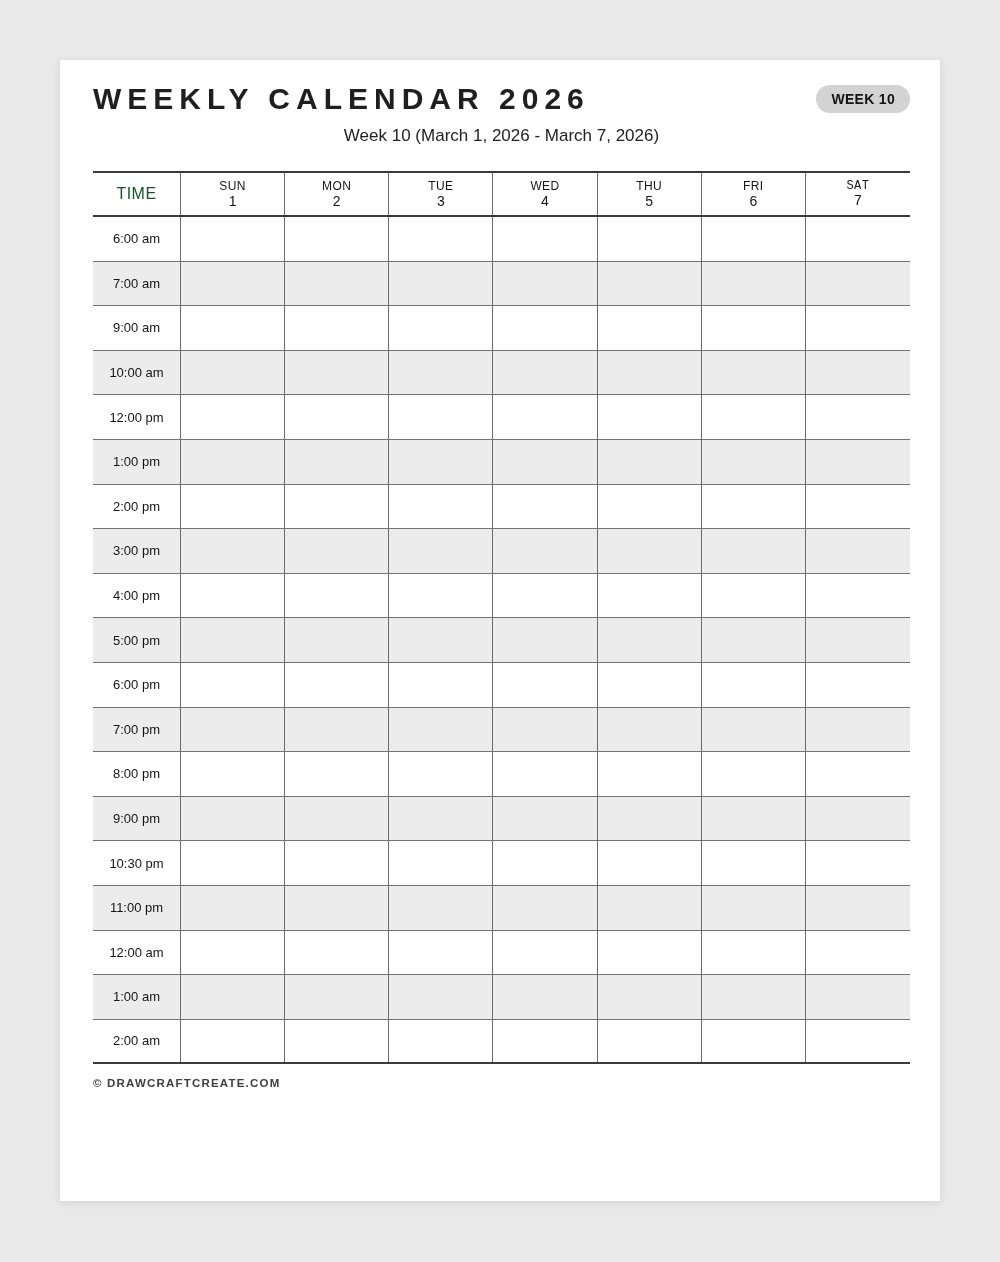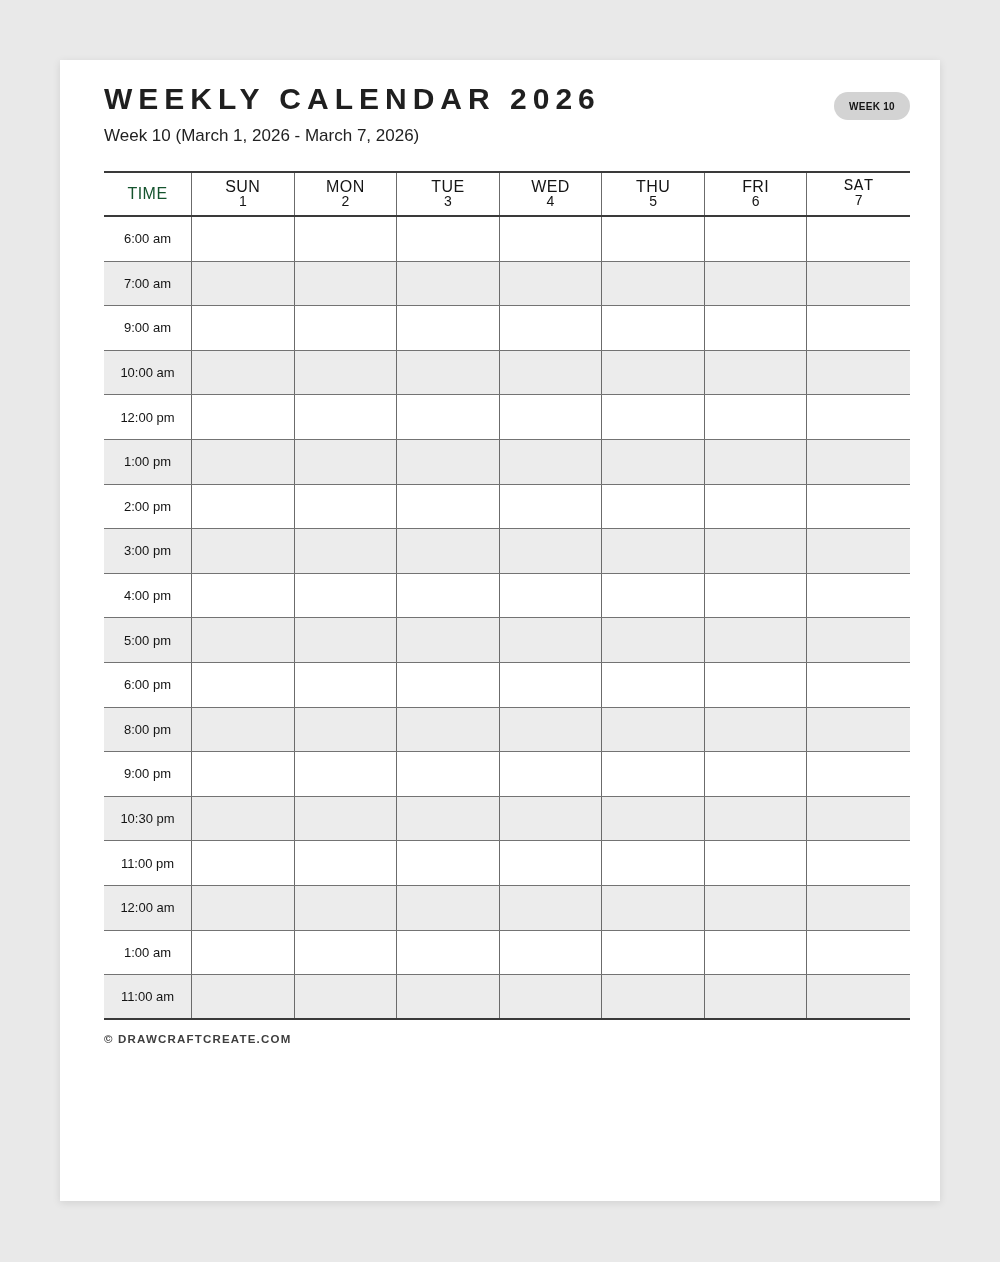--- a/index.html
+++ b/index.html
@@ -10,48 +10,48 @@
   html,body{ width:1000px; height:1262px; }
   body{
     background:var(--page-bg);
     font-family:"Liberation Sans","DejaVu Sans",sans-serif;
     color:var(--ink);
   }
   .sheet{
     position:absolute; left:60px; top:60px; width:880px; height:1141px;
     background:var(--card-bg); border-radius:0;
     box-shadow:0 2px 8px rgba(0,0,0,.10);
-    padding:20px 30px 0 44px;
+    padding:20px 30px 0 33px;
   }
   .head{ position:relative; }
   .page-title{
     font-size:30px; line-height:38px; font-weight:600;
     letter-spacing:6px; color:#1f1f1f;
   }
   .page-subtitle{
-    margin-top:7px; font-size:17px; line-height:22px; color:#222;
+    margin-top:7px; font-size:17px; line-height:22px; color:#222;text-align:center;
   }
   .badge{
-    position:absolute; top:12px; right:0; height:28px;
+    position:absolute; top:5px; right:0; height:28px;
     background:var(--badge-bg); border-radius:14px;
     display:flex; align-items:center; padding:0 15px;
-    font-size:10px; font-weight:700; letter-spacing:.3px; color:#141414;
+    font-size:14px; font-weight:700; letter-spacing:.3px; color:#141414;
   }
   .calendar{ margin-top:24px; border-top:2px solid var(--grid-dark); }
   .grid-head{
     display:grid; grid-template-columns:88px repeat(7,1fr);
     height:44px; border-bottom:2px solid var(--grid-dark);
   }
   .th{
     display:flex; flex-direction:column; align-items:center; justify-content:center;
     border-right:1px solid var(--grid); text-align:center;
   }
   .th:last-child{ border-right:none;font-family:Liberation Mono, monospace; }
   .time-th{ font-size:16px; letter-spacing:.5px; color:#14532d; }
-  .day-name{ font-size:16px; line-height:15px; letter-spacing:.4px; color:#151515; }
+  .day-name{ font-size:12px; line-height:15px; letter-spacing:.4px; color:#151515; }
   .day-num{ font-size:14px; line-height:15px; color:#151515; }
   .row{
     display:grid; grid-template-columns:88px repeat(7,1fr);
     height:44.6px; border-bottom:1px solid #737373;
   }
   .row:nth-child(even){ background:var(--row-alt); }
   .row:last-child{ border-bottom:2px solid var(--grid-dark); }
   .time-cell{
     display:flex; align-items:center; justify-content:center;
     font-size:13px; color:#141414; border-right:1px solid var(--grid);text-align:center;
@@ -210,20 +210,30 @@
     <div class="time-cell">6:00 pm</div>
     <div class="cell"></div>
     <div class="cell"></div>
     <div class="cell"></div>
     <div class="cell"></div>
     <div class="cell"></div>
     <div class="cell"></div>
     <div class="cell"></div>
   </div>
         <div class="row">
+    <div class="time-cell">7:00 pm</div>
+    <div class="cell"></div>
+    <div class="cell"></div>
+    <div class="cell"></div>
+    <div class="cell"></div>
+    <div class="cell"></div>
+    <div class="cell"></div>
+    <div class="cell"></div>
+  </div>
+        <div class="row">
     <div class="time-cell">8:00 pm</div>
     <div class="cell"></div>
     <div class="cell"></div>
     <div class="cell"></div>
     <div class="cell"></div>
     <div class="cell"></div>
     <div class="cell"></div>
     <div class="cell"></div>
   </div>
         <div class="row">
@@ -270,21 +280,21 @@
     <div class="time-cell">1:00 am</div>
     <div class="cell"></div>
     <div class="cell"></div>
     <div class="cell"></div>
     <div class="cell"></div>
     <div class="cell"></div>
     <div class="cell"></div>
     <div class="cell"></div>
   </div>
         <div class="row">
-    <div class="time-cell">11:00 am</div>
+    <div class="time-cell">2:00 am</div>
     <div class="cell"></div>
     <div class="cell"></div>
     <div class="cell"></div>
     <div class="cell"></div>
     <div class="cell"></div>
     <div class="cell"></div>
     <div class="cell"></div>
   </div>
       </div>
   </div>

